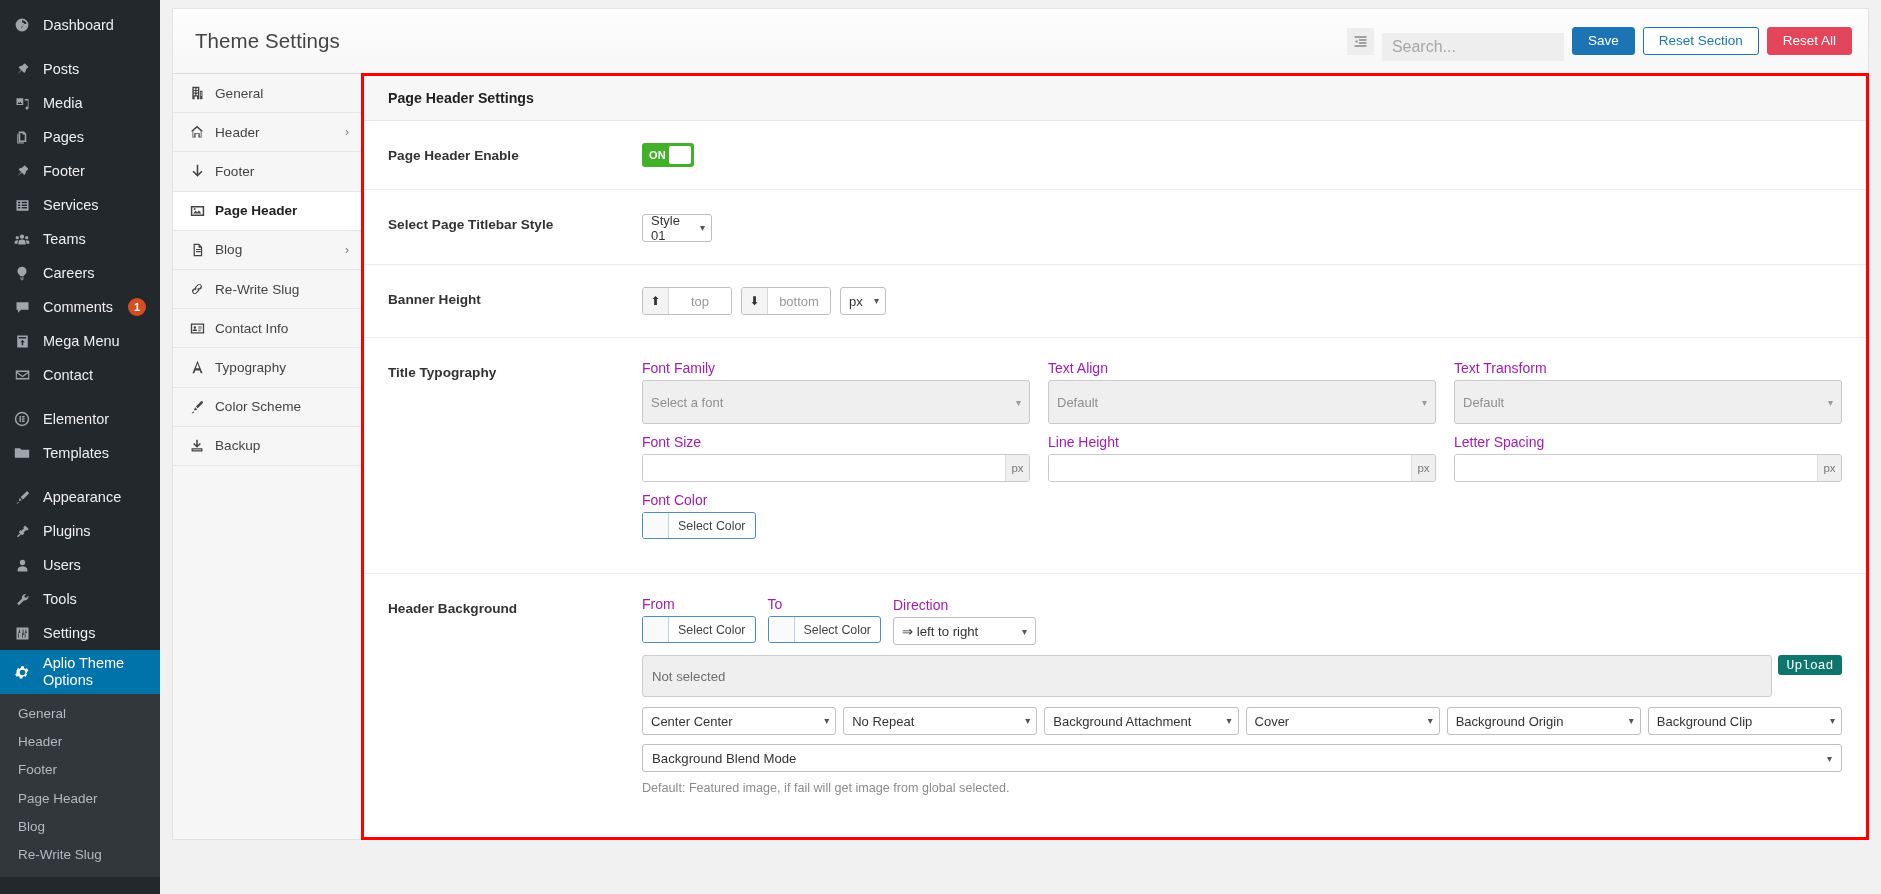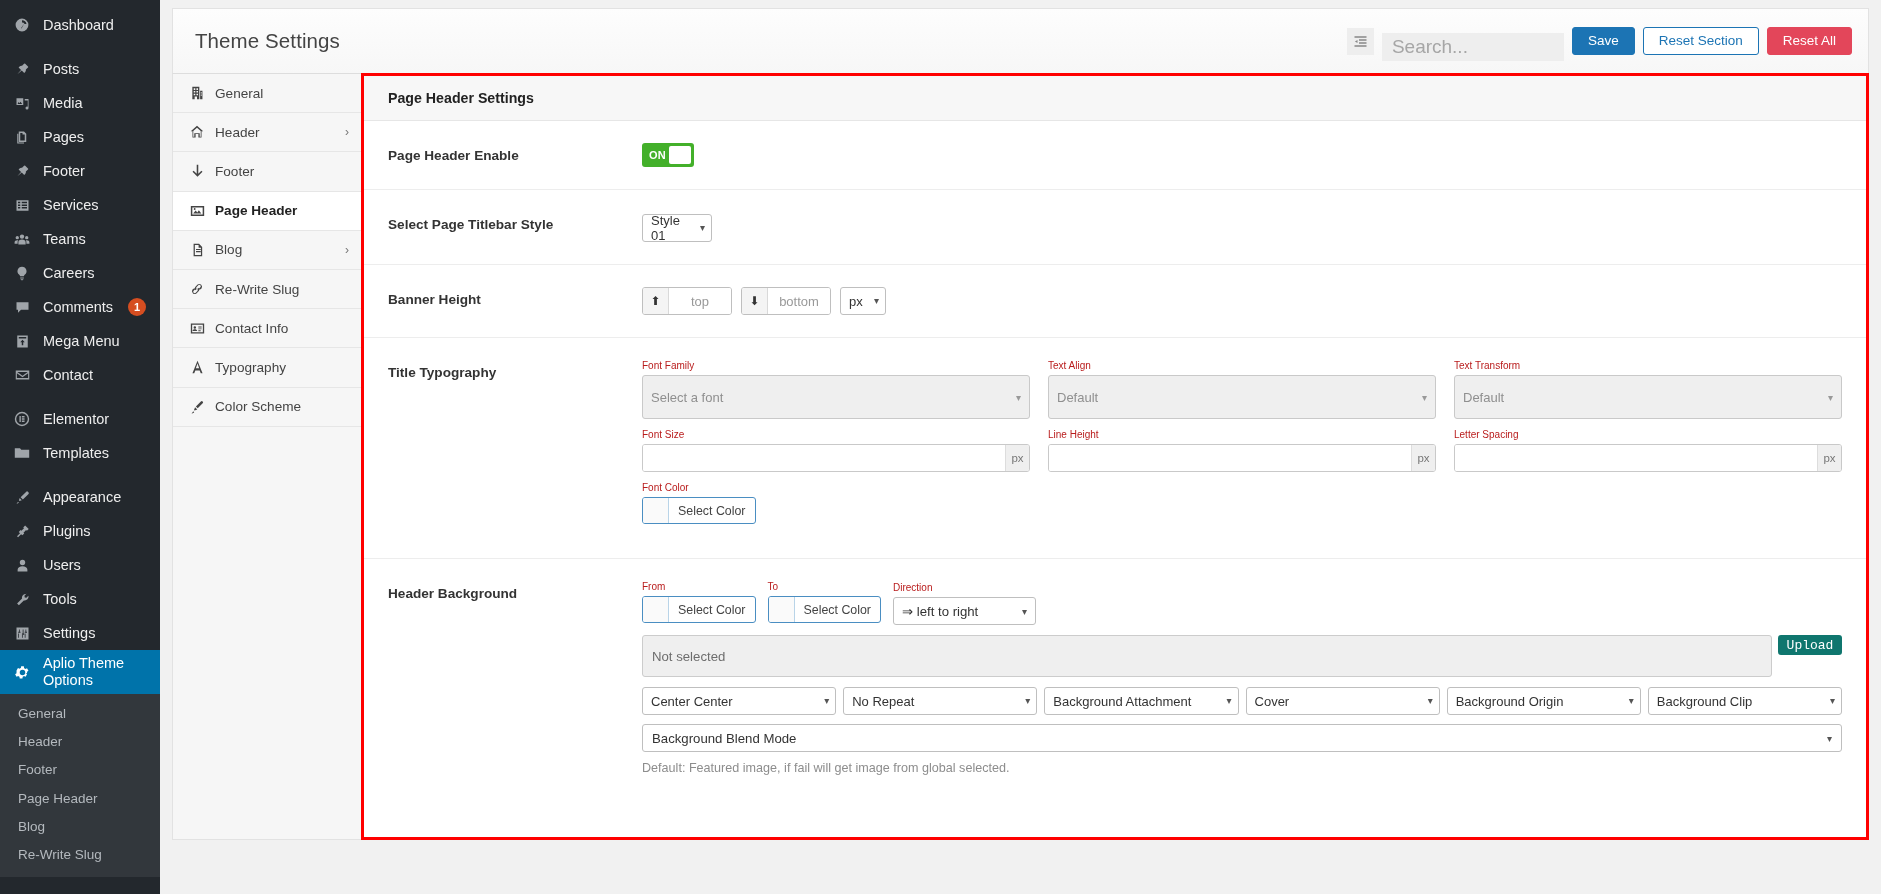--- a/index.html
+++ b/index.html
@@ -81,21 +81,21 @@
   .panel-title { font-size:20.5px; font-weight:400; color:#444; letter-spacing:.1px; }
   .header-tools { margin-left:auto; display:flex; align-items:center; gap:8px; }
   .collapse-btn {
     width:27px; height:27px; background:#eee;
     display:flex; align-items:center; justify-content:center;
     color:#888; cursor:pointer; border:0;
   }
   .search-box {
     width:182px; height:28px;
     background:#eeeeee; border:0;
-    padding:0 10px; font-size:19px; color:#701a75;
+    padding:0 10px; font-size:16px; color:#701a75;
     font-family:inherit;
     margin-top:12px;
   }
   .search-box::placeholder { color:#a6a6a6; }
   .btn {
     height:28px; padding:0 15px;
     font-size:13.5px; font-family:inherit;
     border-radius:3px; cursor:pointer;
     display:inline-flex; align-items:center; justify-content:center;
     line-height:1; border:1px solid transparent;
@@ -185,21 +185,21 @@
   }
   .spin input {
     border:0; outline:0; width:62px; text-align:center;
     font-size:13px; font-family:inherit; color:#555; background:#fff;
   }
   .spin input::placeholder { color:#999; }
 
   
   .typo-grid { display:grid; grid-template-columns:1fr 1fr 1fr; gap:0 18px; }
   .fld { margin-bottom:10px; }
-  .fld-label { font-size:10px; color:#b91c1c; margin-bottom:4px; }
+  .fld-label { font-size:14px; color:#a21caf; margin-bottom:4px; }
   .input-wrap {
     display:flex; align-items:stretch; height:28px;
     border:1px solid #c9c9c9; border-radius:3px; background:#fff; overflow:hidden;
   }
   .input-wrap input {
     flex:1; border:0; outline:0; padding:0 8px;
     font-size:13px; font-family:inherit; color:#444; min-width:0;
   }
   .input-wrap .suffix {
     width:24px; background:#efefef; border-left:1px solid #ddd;
@@ -528,20 +528,28 @@
             <span>Typography</span>
           </div>
           <div class="nav-item">
             <span class="nico">
               <svg width="14" height="14" viewBox="0 0 18 18" fill="currentColor">
                 <path d="M16.3 1.8a1.6 1.6 0 0 0-2.3 0L7.6 8.2l2.3 2.3 6.4-6.4a1.6 1.6 0 0 0 0-2.3zM6.5 9.4 5.2 13l.6.6 3.6-1.3-2.9-2.9zM4.2 14.4 2 17.6l3.4-1.5-1.2-1.7z"></path>
               </svg>
             </span>
             <span>Color Scheme</span>
           </div>
+          <div class="nav-item">
+            <span class="nico">
+              <svg width="14" height="14" viewBox="0 0 18 18" fill="currentColor">
+                <path d="M8 1h2v6.6l2.6-2.6L14 6.4 9 11.4 4 6.4l1.4-1.4L8 7.6V1zM2 12h14v4H2v-4zm1.6 1.5v1h10.8v-1H3.6z"></path>
+              </svg>
+            </span>
+            <span>Backup</span>
+          </div>
         </div>
 
       <div class="content">
 
         <div class="section-title-bar">Page Header Settings</div>
 
         <div class="field-row">
           <div class="field-label">Page Header Enable</div>
           <div class="field-ctrl">
             <div class="toggle">

